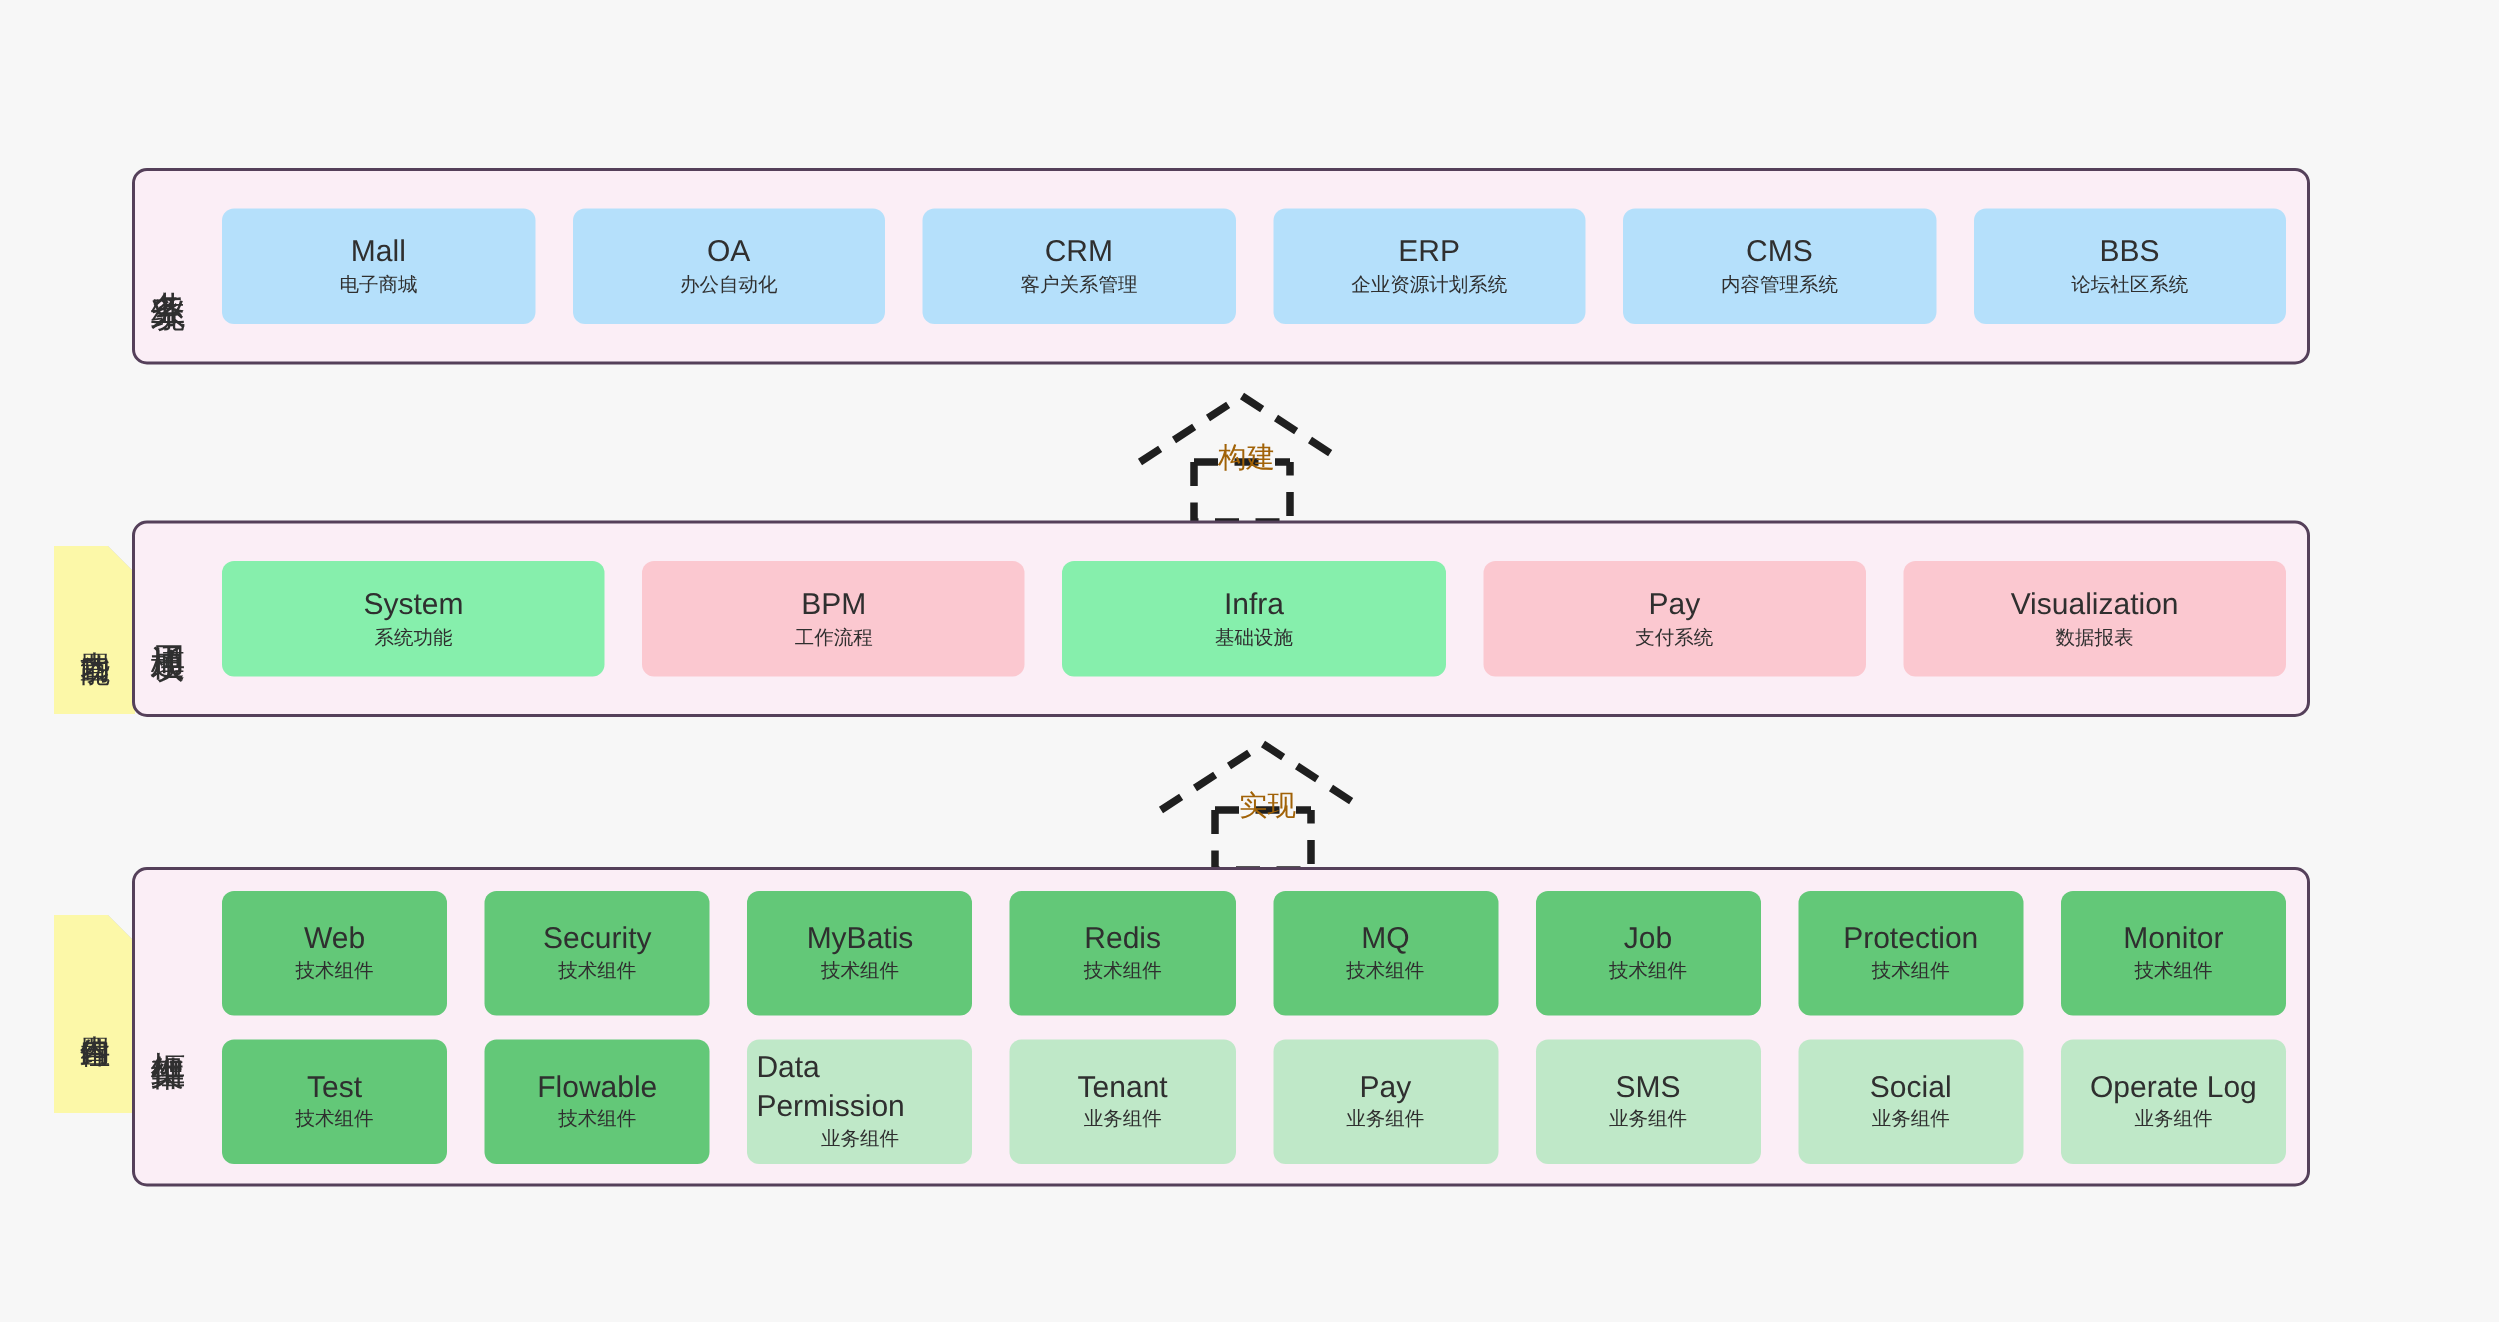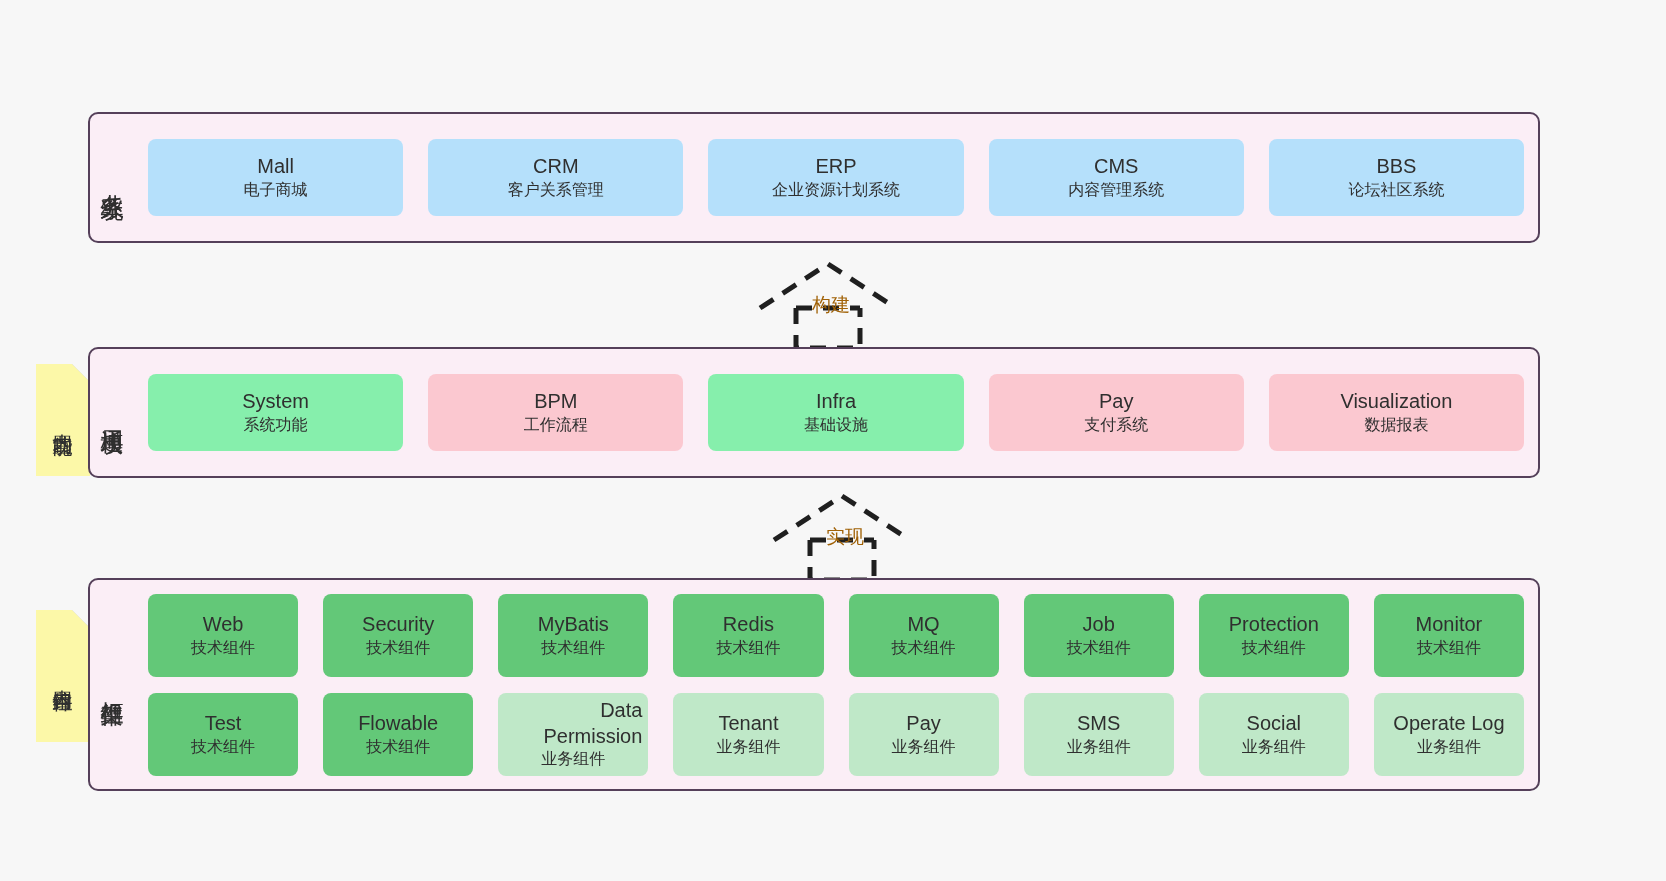--- a/index.html
+++ b/index.html
@@ -68,31 +68,31 @@
 
   
   .node {
     flex: 1 1 0;
     min-width: 0;
     border-radius: 8px;
     display: flex;
     flex-direction: column;
     align-items: center;
     justify-content: center;
-    text-align: right;
+    text-align: left;
     box-sizing: border-box;
     padding: 4px 6px;
     line-height: 1.28;
   }
   .node .en {
     font-size: 20px;
     color: #2f2f2f;
   }
   .node .cn {
-    font-size: 16px;
+    font-size: 13px;
     color: #2f2f2f;
   }
 
   .node.blue        { background: #b5e0fb; }
   .node.red-strong  { background: #86efac; }
   .node.pink-soft   { background: #fbc8d0; }
   .node.green-strong{ background: #63c878; }
   .node.green-soft  { background: #bfe8c8; }
 
   
@@ -160,20 +160,24 @@
 
   <div class="band" id="band-business">
     <div class="band-label">业务系统</div>
     <div class="band-body">
       <div class="row" id="row-business">
           <div class="node blue">
             <div class="en">Mall</div>
             <div class="cn">电子商城</div>
           </div>
           <div class="node blue">
+            <div class="en">OA</div>
+            <div class="cn">办公自动化</div>
+          </div>
+          <div class="node blue">
             <div class="en">CRM</div>
             <div class="cn">客户关系管理</div>
           </div>
           <div class="node blue">
             <div class="en">ERP</div>
             <div class="cn">企业资源计划系统</div>
           </div>
           <div class="node blue">
             <div class="en">CMS</div>
             <div class="cn">内容管理系统</div>

